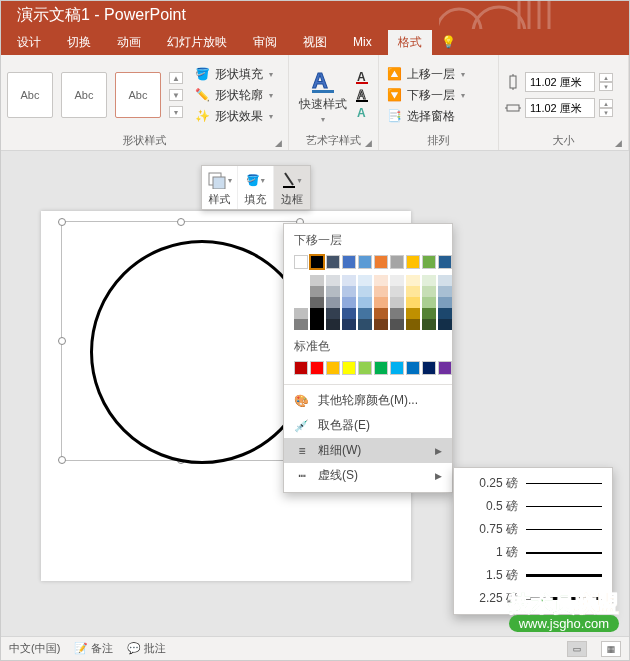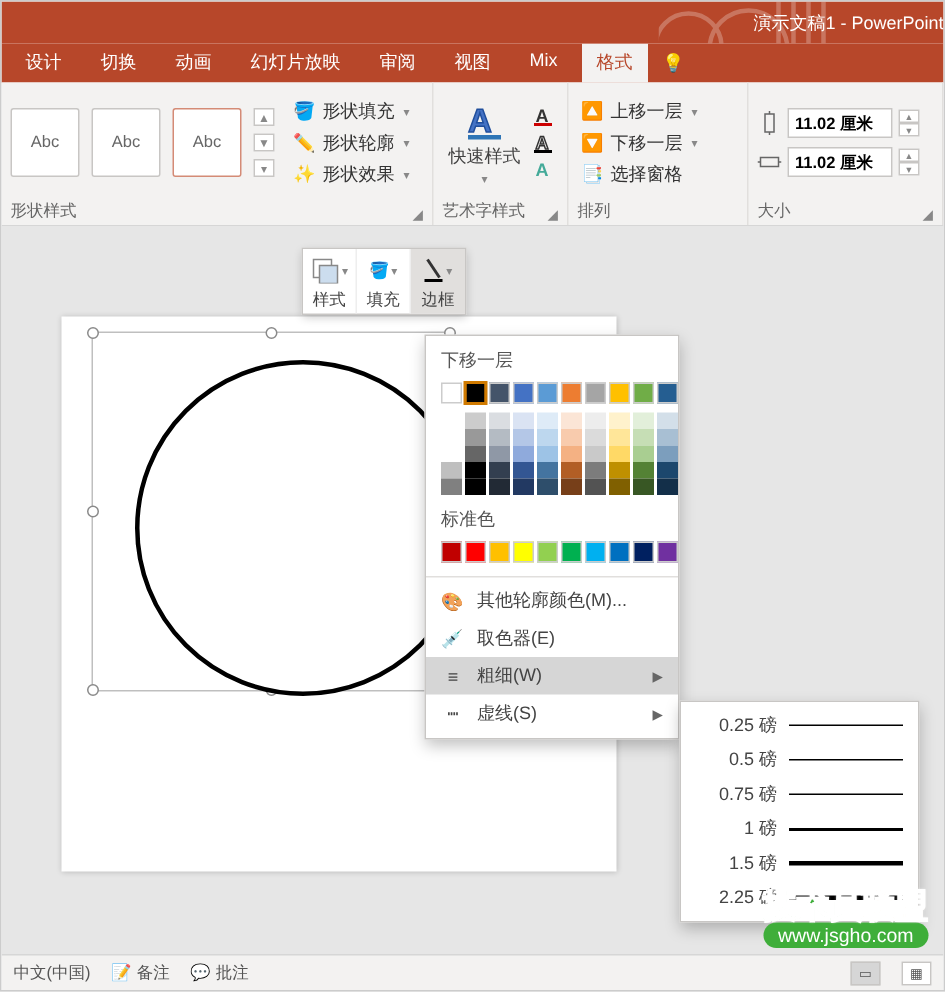--- a/index.html
+++ b/index.html
@@ -1,49 +1,49 @@
 <!DOCTYPE html>
 <html><head>
 <meta charset="utf-8">
 <style>
 * { box-sizing: border-box; margin: 0; padding: 0; font-family: "Microsoft YaHei", sans-serif; }
 body { width: 630px; height: 661px; background: #fff; font-size: 12px; color: #444; position: relative; overflow: hidden; border: 1px solid #ccc; }
 
 .titlebar { height: 28px; background: #b7472a; display: flex; align-items: center; color: #fff; position: relative; }
-.titlebar .tcenter { position: absolute; left: 4px; right: 0; text-align: right; font-size: 12px; pointer-events: none; }
+.titlebar .tcenter { position: absolute; left: 16px; right: 0; text-align: left; font-size: 16px; pointer-events: none; }
 .titlebar .tright { margin-left: auto; display: flex; align-items: center; gap: 14px; padding-right: 10px; font-size: 12px; }
 .titlebar .winbtn { width: 14px; height: 14px; display: inline-flex; align-items: center; justify-content: center; }
 
-.tabs { height: 26px; background: #b7472a; display: flex; color: #fff; padding: 0 6px; gap: 6px; }
+.tabs { height: 26px; background: #b7472a; display: flex; align-items: center; color: #fff; padding: 0 6px; gap: 6px; }
 .tabs .tab { padding: 4px 10px; cursor: pointer; font-size: 12px; }
 .tabs .tab.active { background: #f3f2f1; color: #b7472a; }
 .tabs .tell { margin-left: 4px; display: flex; align-items: center; gap: 4px; font-size: 12px; opacity: .95; }
 
 .ribbon { background: #f3f2f1; border-bottom: 1px solid #d6d6d6; display: flex; height: 96px; }
 .group { border-right: 1px solid #e1dfdd; padding: 4px 6px 2px; display: flex; flex-direction: column; }
 .group .gbody { flex: 1; display: flex; align-items: center; gap: 4px; }
-.group .glabel { font-size: 11px; color: #666; padding-top: 2px; position: relative; }
+.group .glabel { text-align: center; font-size: 11px; color: #666; padding-top: 2px; position: relative; }
 .group .dlaunch { position: absolute; right: 0; bottom: 0; font-size: 9px; color: #888; }
 
 .shape-gal { display: flex; gap: 8px; }
 .shape-th { width: 46px; height: 46px; border: 1px solid #c8c6c4; display: flex; align-items: center; justify-content: center; border-radius: 2px; background: #fff; font-size: 11px; color: #666; }
 .shape-th.sel { border-color: #d48b76; }
 .gal-more { width: 14px; display: flex; flex-direction: column; justify-content: space-between; height: 46px; }
 .gal-more span { border: 1px solid #c8c6c4; height: 12px; display: flex; align-items: center; justify-content: center; font-size: 8px; color: #888; background: #fff; }
 
 .vstack { display: flex; flex-direction: column; gap: 2px; }
 .ritem { display: flex; align-items: center; gap: 4px; font-size: 12px; color: #333; padding: 1px 2px; white-space: nowrap; }
 .ritem .dd { font-size: 8px; color: #888; margin-left: 2px; }
 .ico16 { width: 16px; height: 16px; display: inline-flex; align-items: center; justify-content: center; }
 
 .big-btn { display: flex; flex-direction: column; align-items: center; gap: 2px; padding: 2px 4px; }
 .big-btn .dd8 { font-size: 8px; color: #888; }
 
 .size-row { display: flex; align-items: center; gap: 4px; }
-.size-row input { width: 70px; height: 20px; border: 1px solid #c8c6c4; font-size: 11px; padding: 0 4px; background: #fff; font-weight: bold; }
+.size-row input { width: 70px; height: 20px; border: 1px solid #c8c6c4; font-size: 11px; padding: 0 4px; background: #fff; }
 .spin { display: flex; flex-direction: column; }
 .spin span { width: 14px; height: 9px; border: 1px solid #c8c6c4; font-size: 7px; display: flex; align-items: center; justify-content: center; background: #fff; color: #888; }
 
 .canvas-area { position: absolute; top: 150px; left: 0; right: 0; bottom: 24px; background: #e6e6e6; }
 .slide { position: absolute; left: 40px; top: 60px; width: 370px; height: 370px; background: #fff; box-shadow: 0 0 4px rgba(0,0,0,.2); }
 .sel-box { position: absolute; left: 20px; top: 10px; width: 240px; height: 240px; border: 1px solid #bfbfbf; }
 .handle { position: absolute; width: 8px; height: 8px; background: #fff; border: 1px solid #8a8a8a; border-radius: 50%; }
 .h-nw { left: -4px; top: -4px; } .h-n { left: 50%; top: -4px; margin-left: -4px; } .h-ne { right: -4px; top: -4px; }
 .h-w { left: -4px; top: 50%; margin-top: -4px; } .h-e { right: -4px; top: 50%; margin-top: -4px; }
 .h-sw { left: -4px; bottom: -4px; } .h-s { left: 50%; bottom: -4px; margin-left: -4px; } .h-se { right: -4px; bottom: -4px; }

